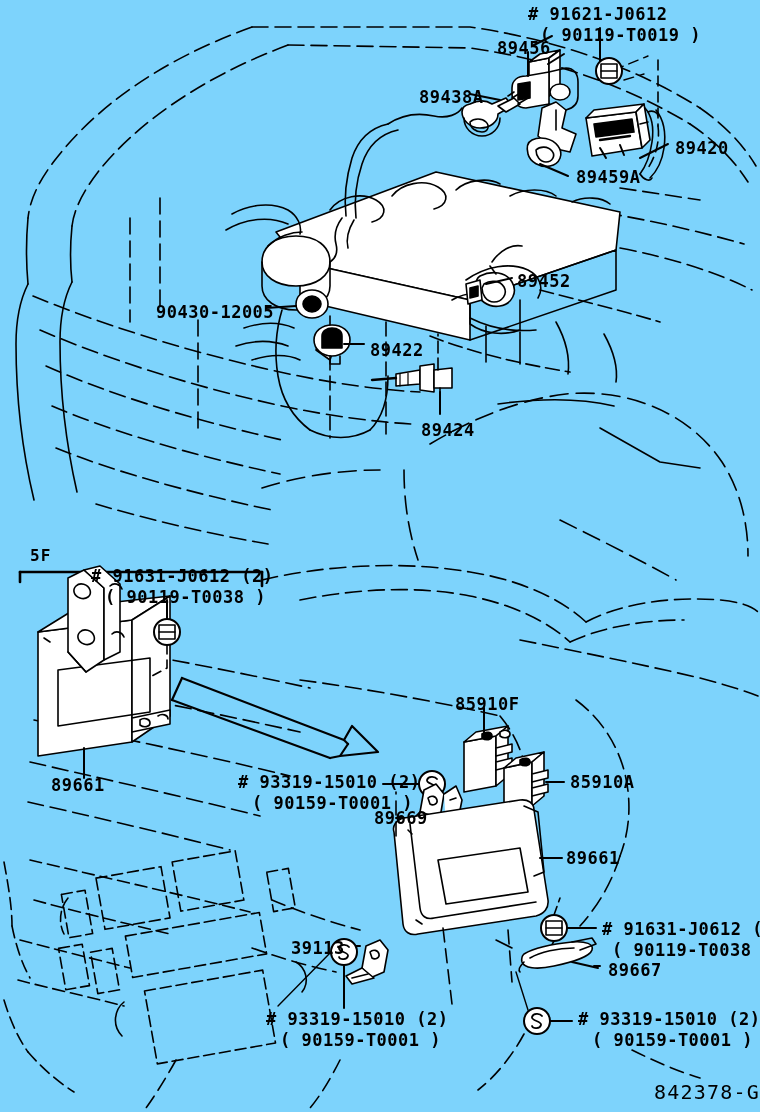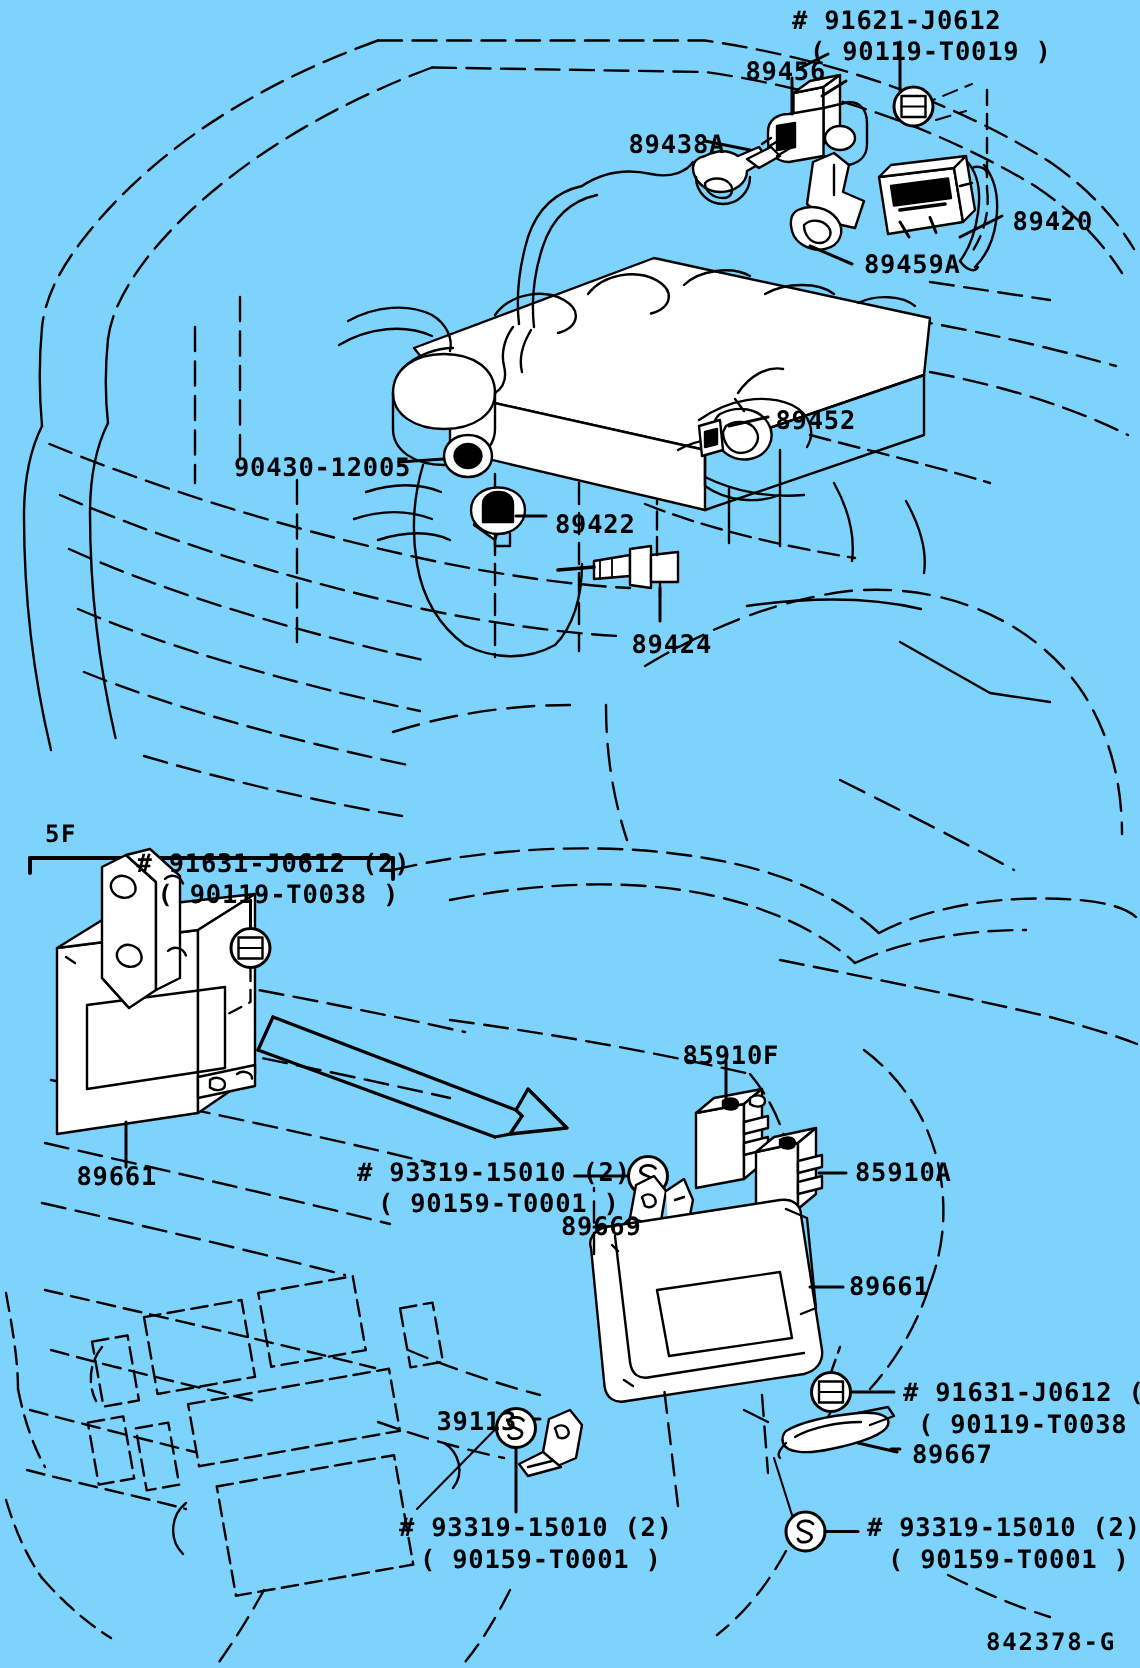--- a/index.html
+++ b/index.html
@@ -32,24 +32,24 @@
     font-size: 17px;
     letter-spacing: 0.5px;
     white-space: nowrap;
     line-height: 20px;
   }
   .lbl.twoline {
     line-height: 21px;
   }
   .diagid {
     position: absolute;
-    right: 16px;
+    right: 0;
     bottom: 8px;
-    font-size: 16px;
-    font-weight: bold;
+    font-size: 20px;
+    font-weight: normal;
     letter-spacing: 1.2px;
   }
   .secmark {
     position: absolute;
     font-size: 16px;
     font-weight: bold;
     letter-spacing: 1px;
   }
 </style>
 </head>

